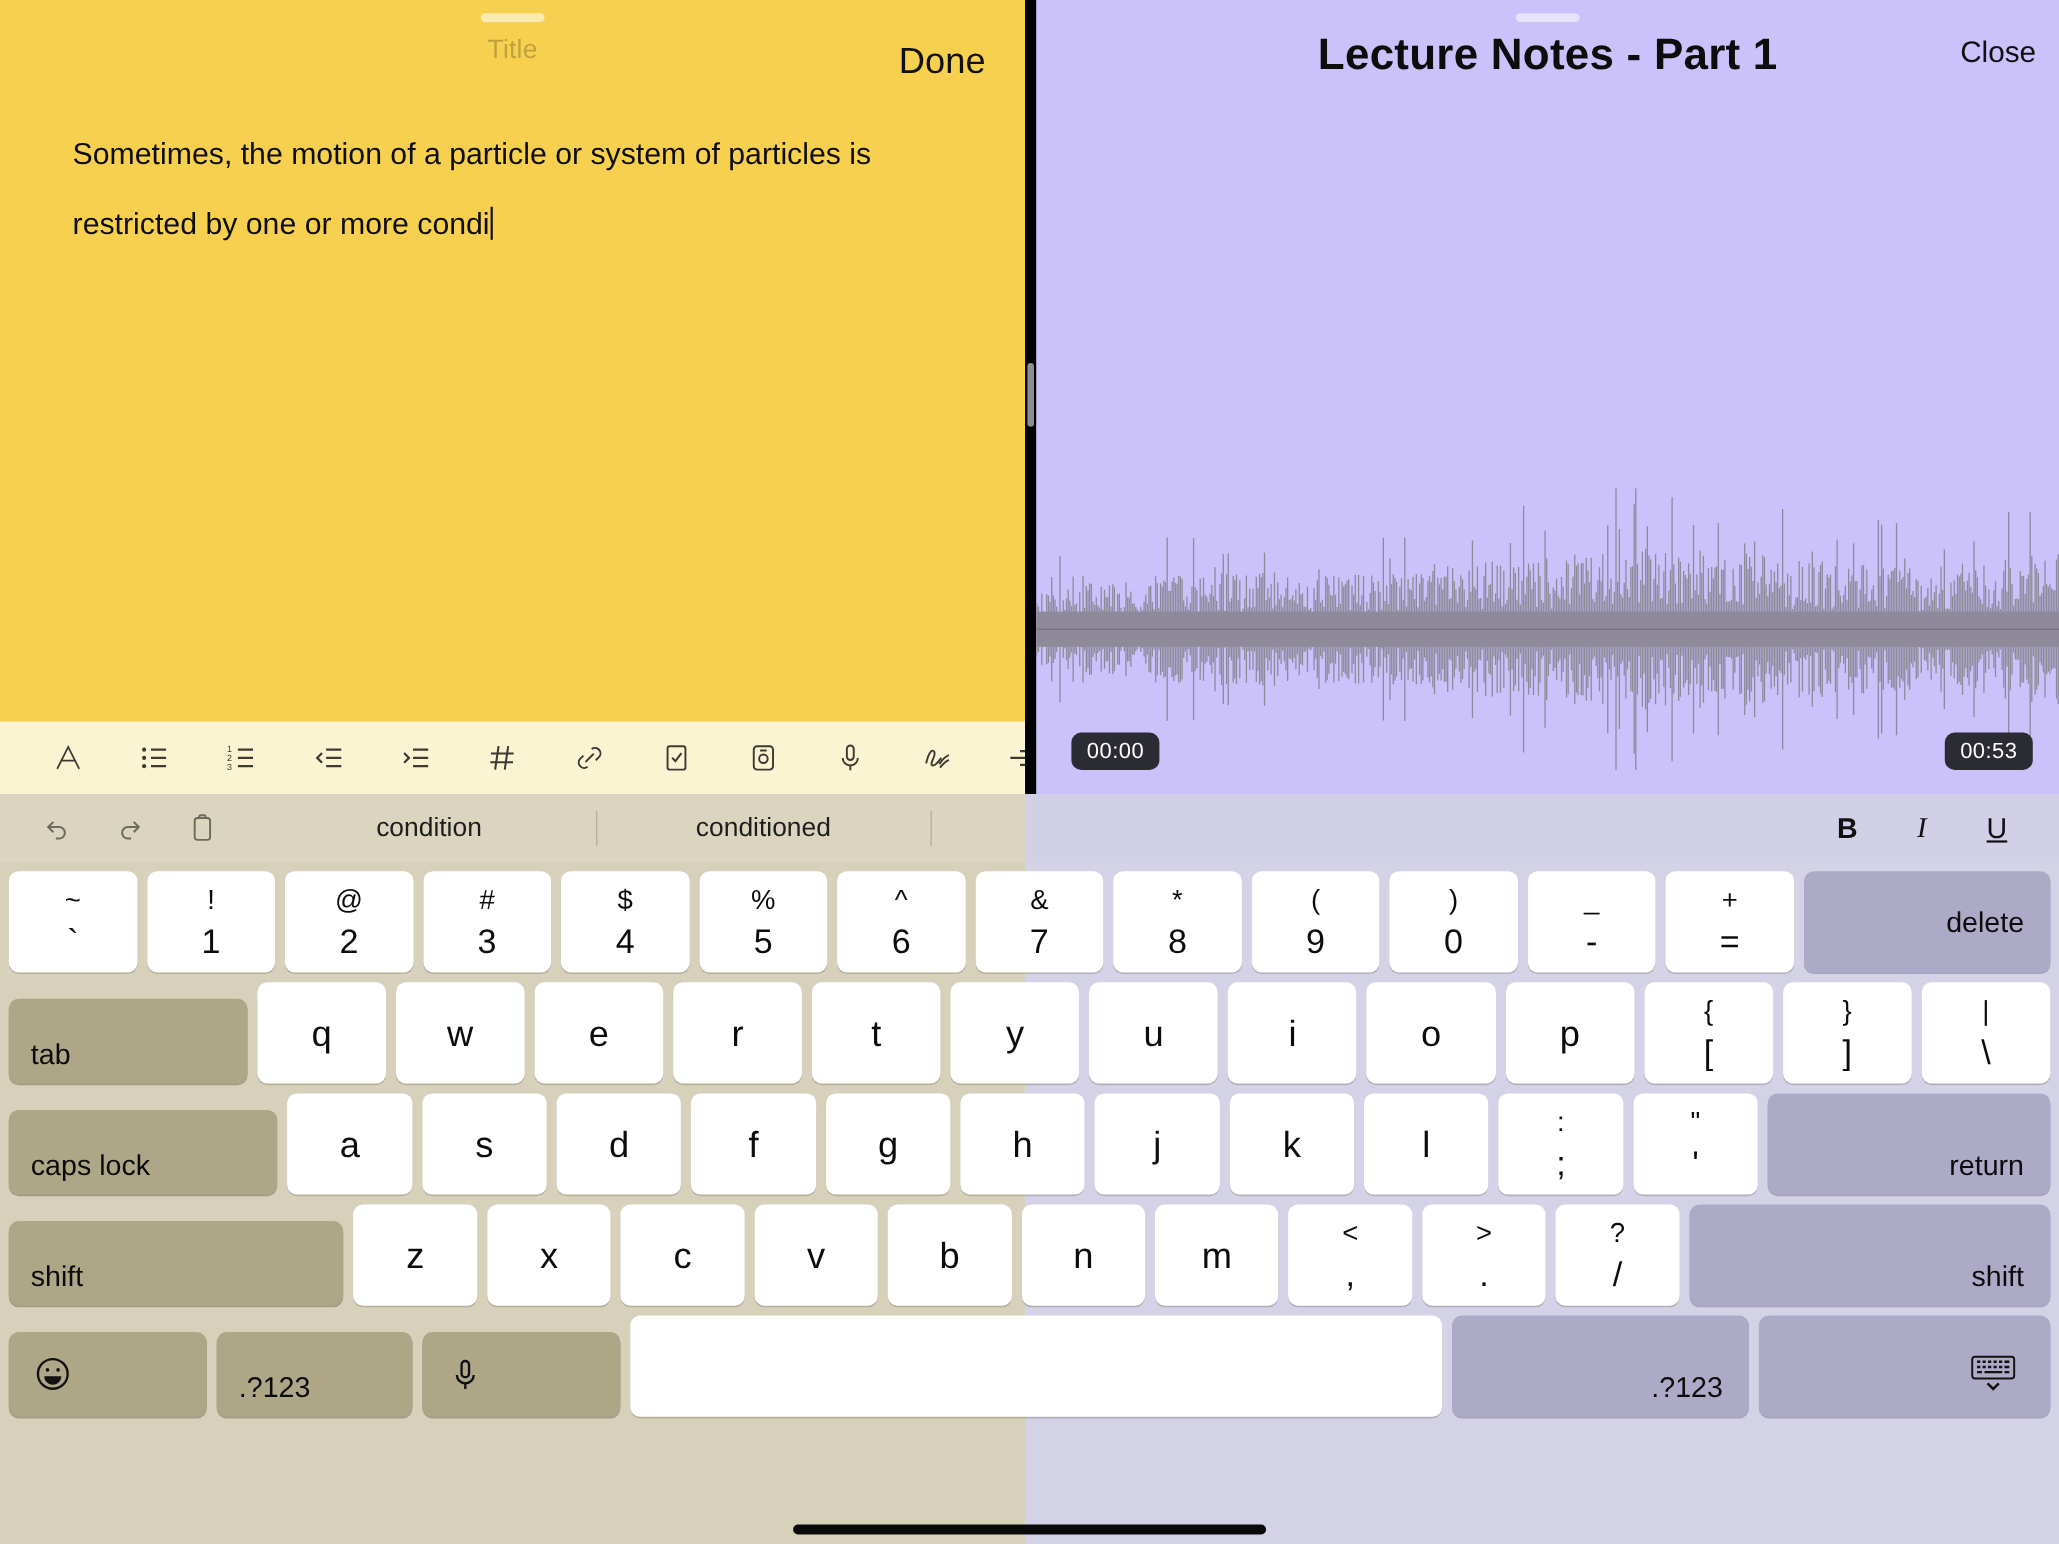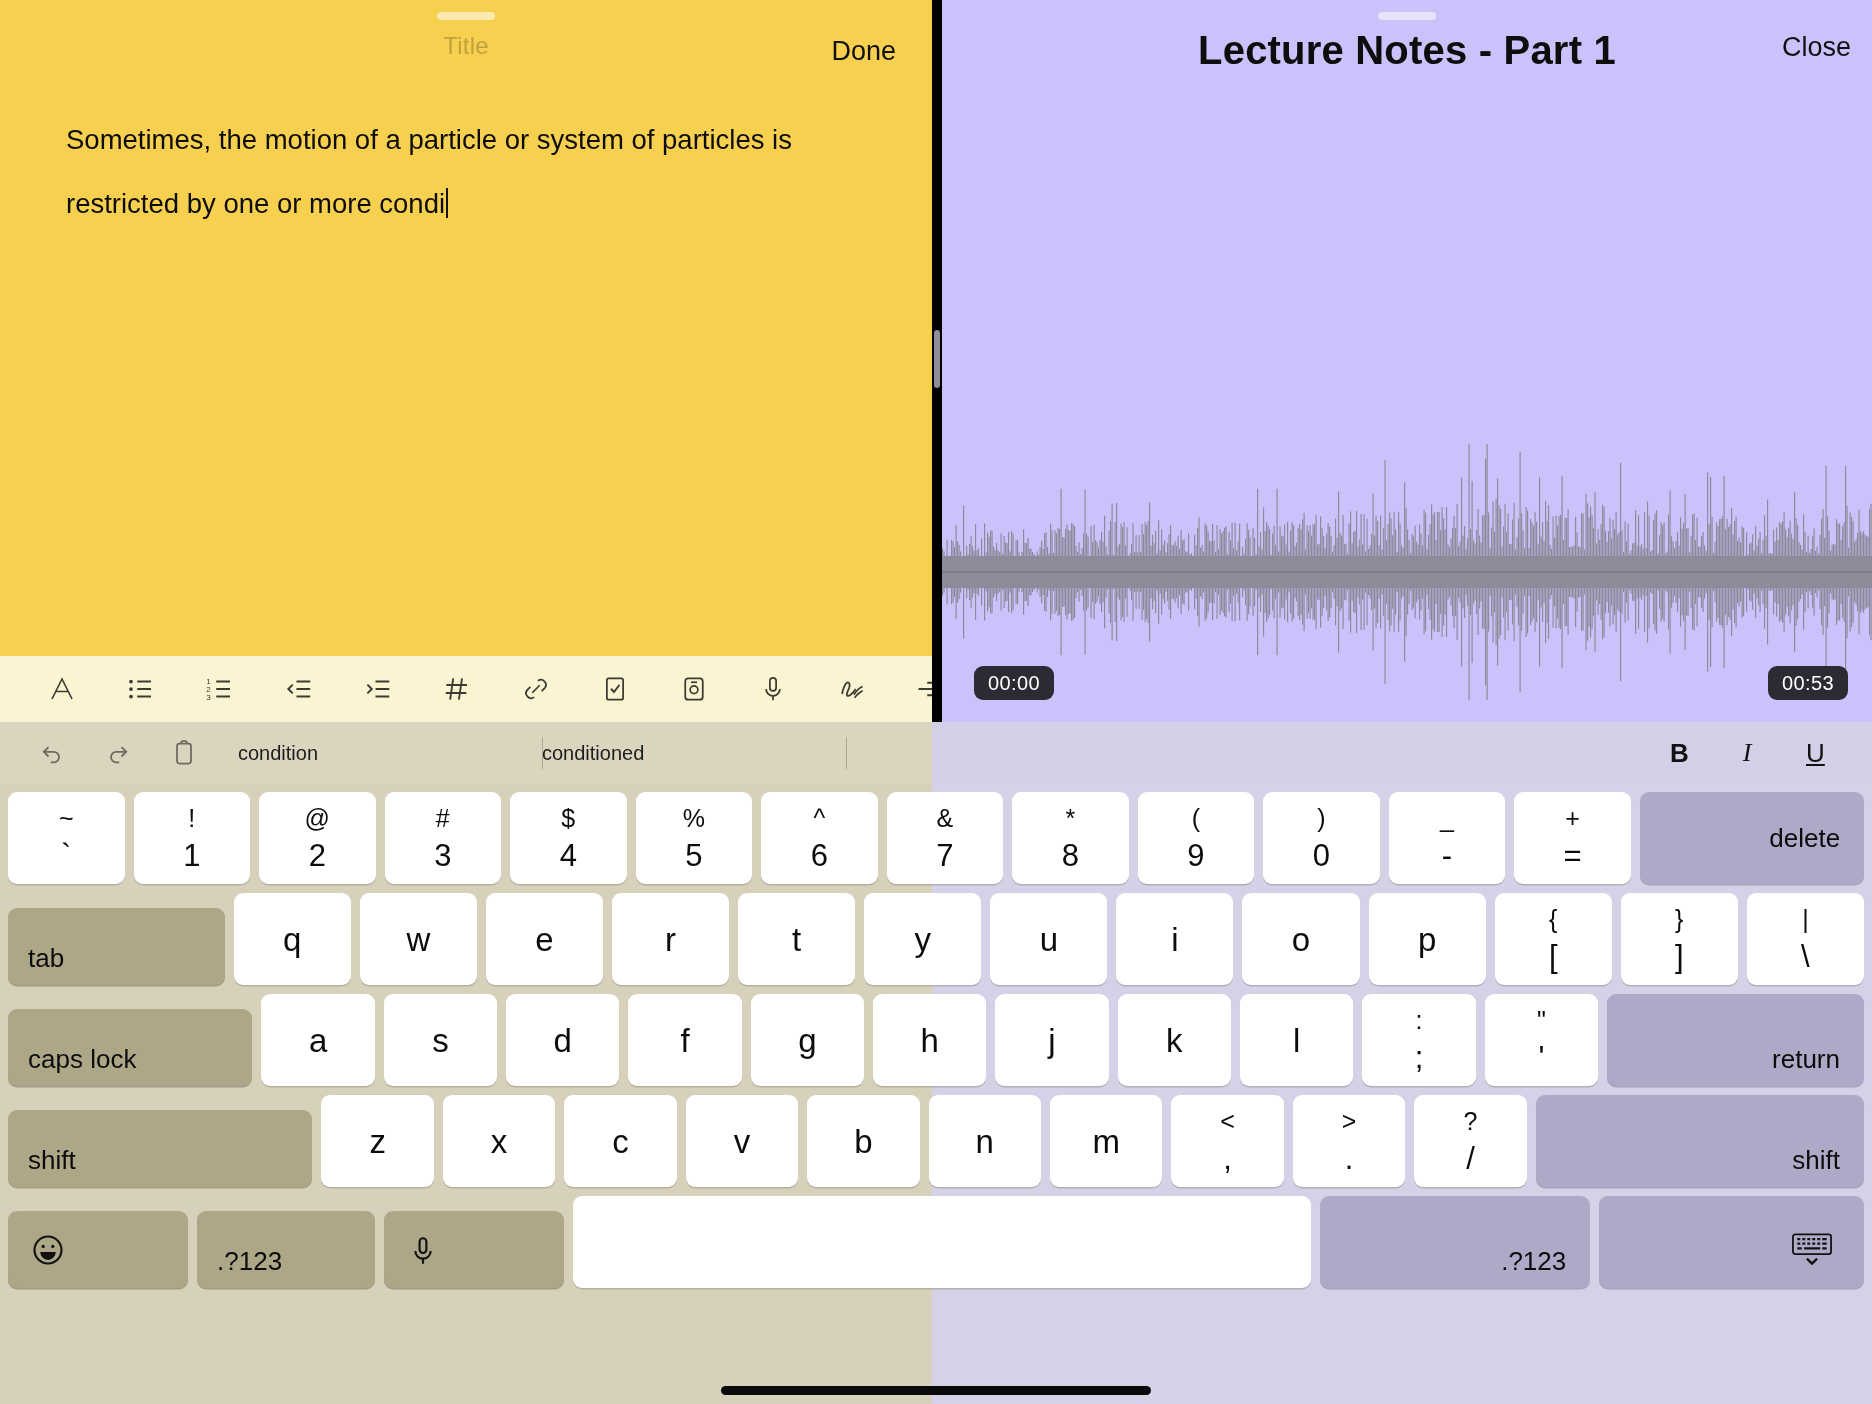--- a/index.html
+++ b/index.html
@@ -63,21 +63,21 @@
     width: 932px;
     text-align: center;
     font-size: 24px;
     color: #c0a23c;
     letter-spacing: .2px;
   }
   #notes-done {
     position: absolute;
     right: 36px;
     top: 36px;
-    font-size: 27px;
+    font-size: 33px;
     color: #101010;
     background: transparent;
     border: none;
     padding: 0;
     font-family: inherit;
     cursor: pointer;
   }
   #notes-body {
     position: absolute;
     left: 66px;
@@ -251,21 +251,22 @@
   }
   #sb-suggestions {
     flex: 1 1 auto;
     display: flex;
     align-items: center;
     height: 62px;
     margin-left: 34px;
   }
   .sugg {
     flex: 0 0 304px;
-    font-size: 20px;
+    text-align: center;
+    font-size: 24px;
     color: #1d1d1d;
     height: 44px;
     line-height: 44px;
     position: relative;
     cursor: pointer;
   }
   .sugg + .sugg::before,
   .sugg-empty::before {
     content: "";
     position: absolute;

